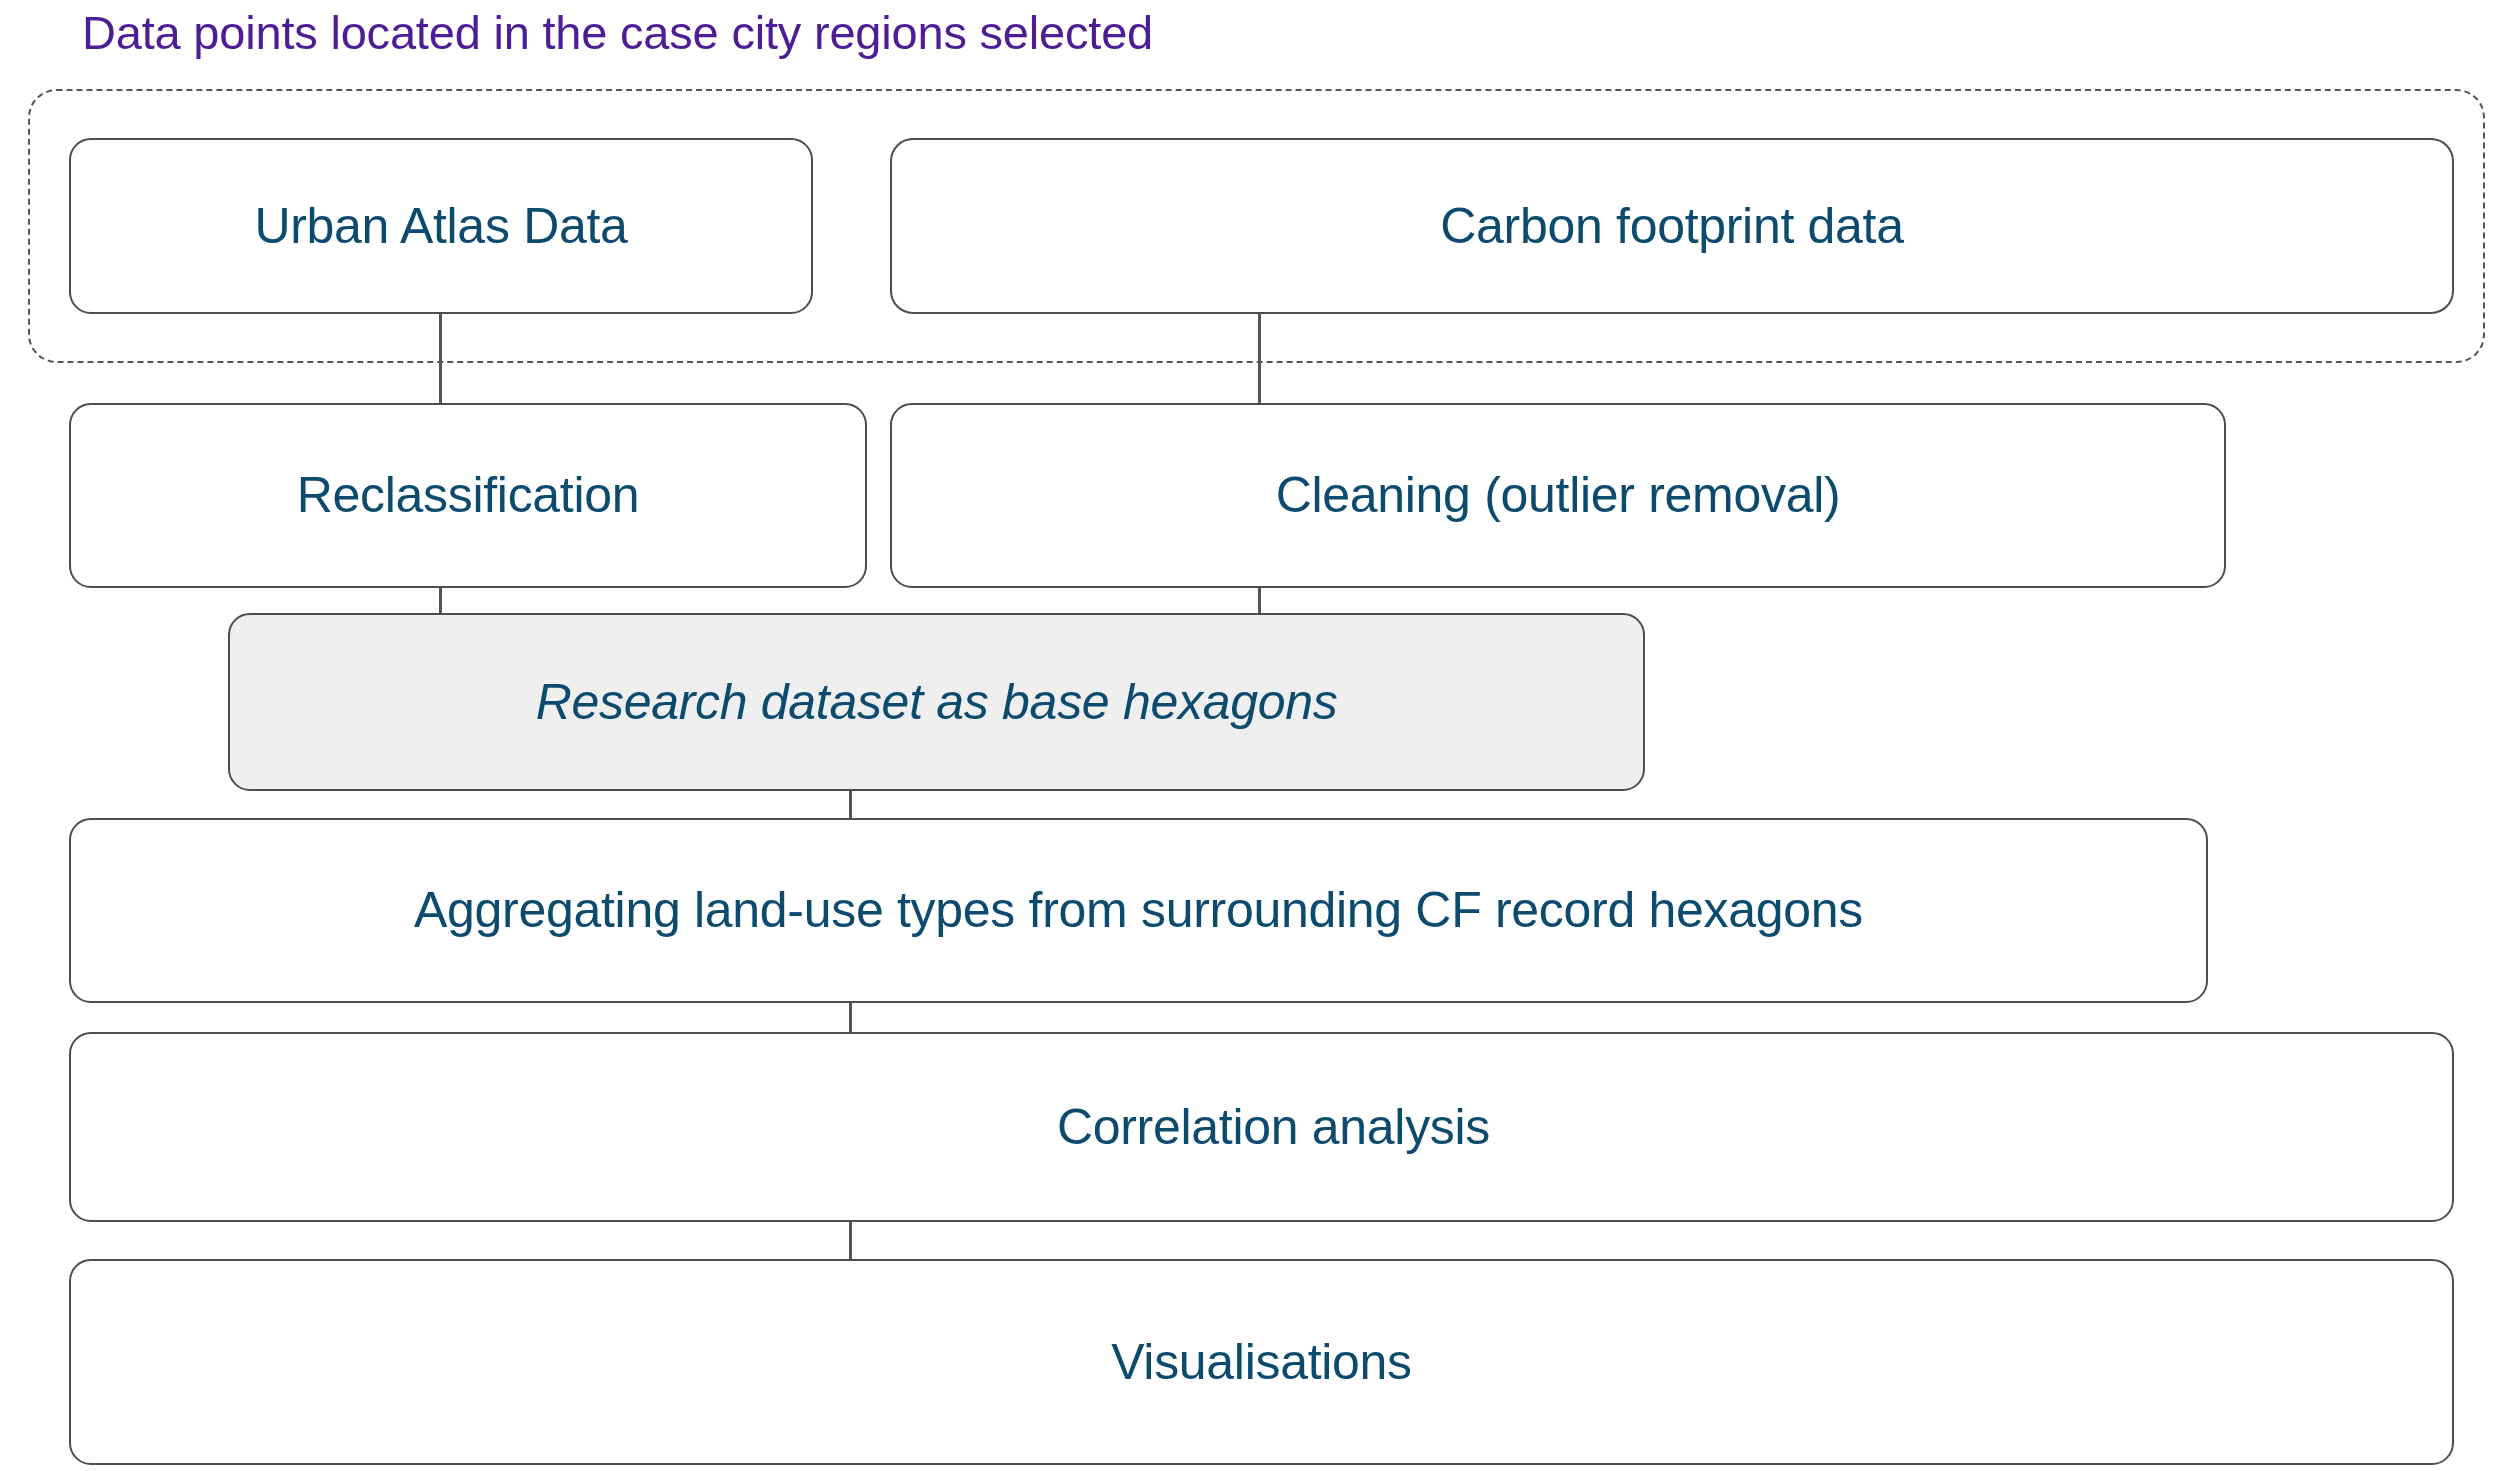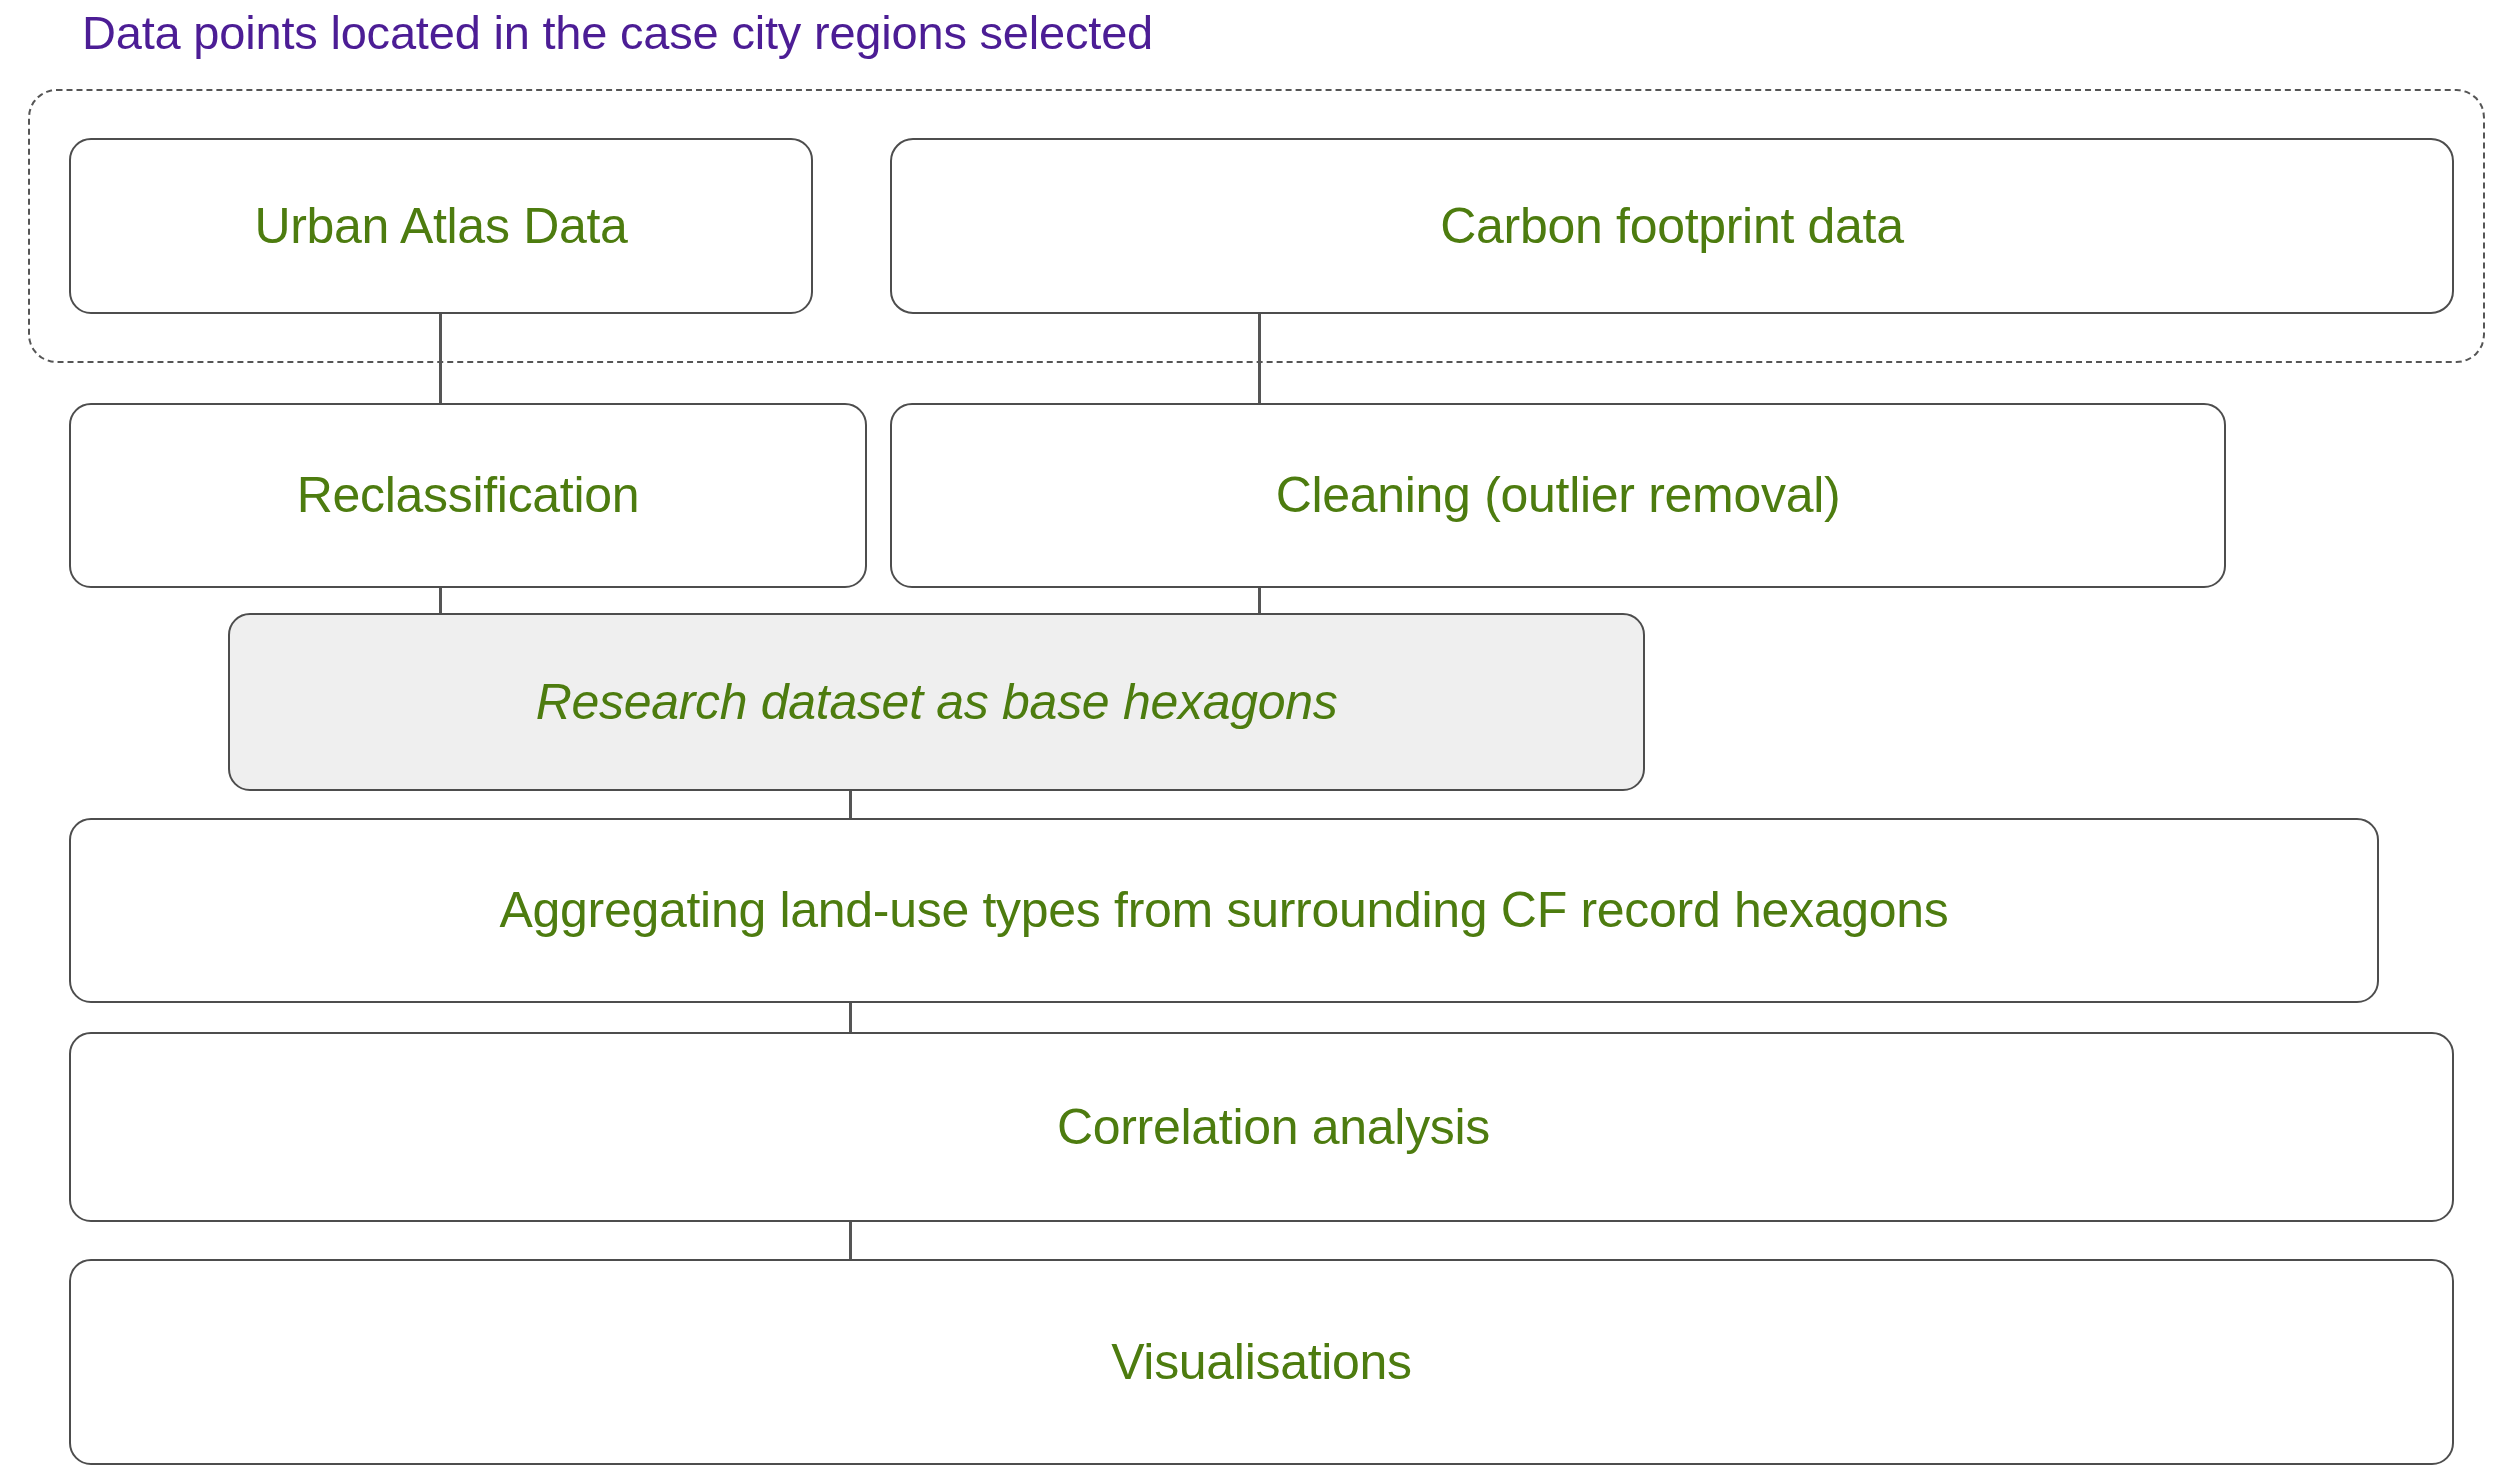--- a/index.html
+++ b/index.html
@@ -55,21 +55,21 @@
   
   .node {
     position: absolute;
     box-sizing: border-box;
     border: 2.5px solid #4d4d4d;
     border-radius: 22px;
     background: #ffffff;
     display: flex;
     align-items: center;
     justify-content: center;
-    color: #4d7c0f;
+    color: #0c4a6e;
     font-size: 50px;
     line-height: 57px;
     letter-spacing: -0.3px;
   }
   .node.highlight {
     background: #efefef;
     font-style: italic;
     font-weight: 500;
   }
   .node-label {
@@ -77,21 +77,21 @@
     padding: 0 20px;
     white-space: nowrap;
   }
 
   
   #node-urban-atlas      { left: 69px;  top: 138px;  width: 744px;  height: 176px; }
   #node-carbon-footprint { left: 890px;top: 138px;  width: 1564px; height: 176px; border-radius: 23px; }
   #node-reclassification { left: 69px;  top: 403px;  width: 798px;  height: 185px; }
   #node-cleaning         { left: 890px;top: 403px;  width: 1336px; height: 185px; }
   #node-research-dataset { left: 228px; top: 613px;  width: 1417px; height: 178px; }
-  #node-aggregating      { left: 69px;  top: 818px;  width: 2310px; height: 185px; }
+  #node-aggregating      { left: 69px;  top: 818px;  width: 2139px; height: 185px; }
   #node-correlation      { left: 69px;  top: 1032px; width: 2385px; height: 190px; padding-left: 24px; }
   #node-visualisations   { left: 69px;  top: 1259px; width: 2385px; height: 206px; }
 
   
   #conn-urban-to-reclass   { left: 439px;  top: 314px; height: 91px; }
   #conn-carbon-to-cleaning { left: 1258px; top: 314px; height: 91px; }
   #conn-reclass-to-dataset { left: 439px;  top: 586px; height: 28.5px; }
   #conn-cleaning-to-dataset{ left: 1258px; top: 586px; height: 28.5px; }
   #conn-dataset-to-aggr    { left: 849px; top: 789px; height: 31px; }
   #conn-aggr-to-corr       { left: 849px; top: 1001px; height: 33px; }

